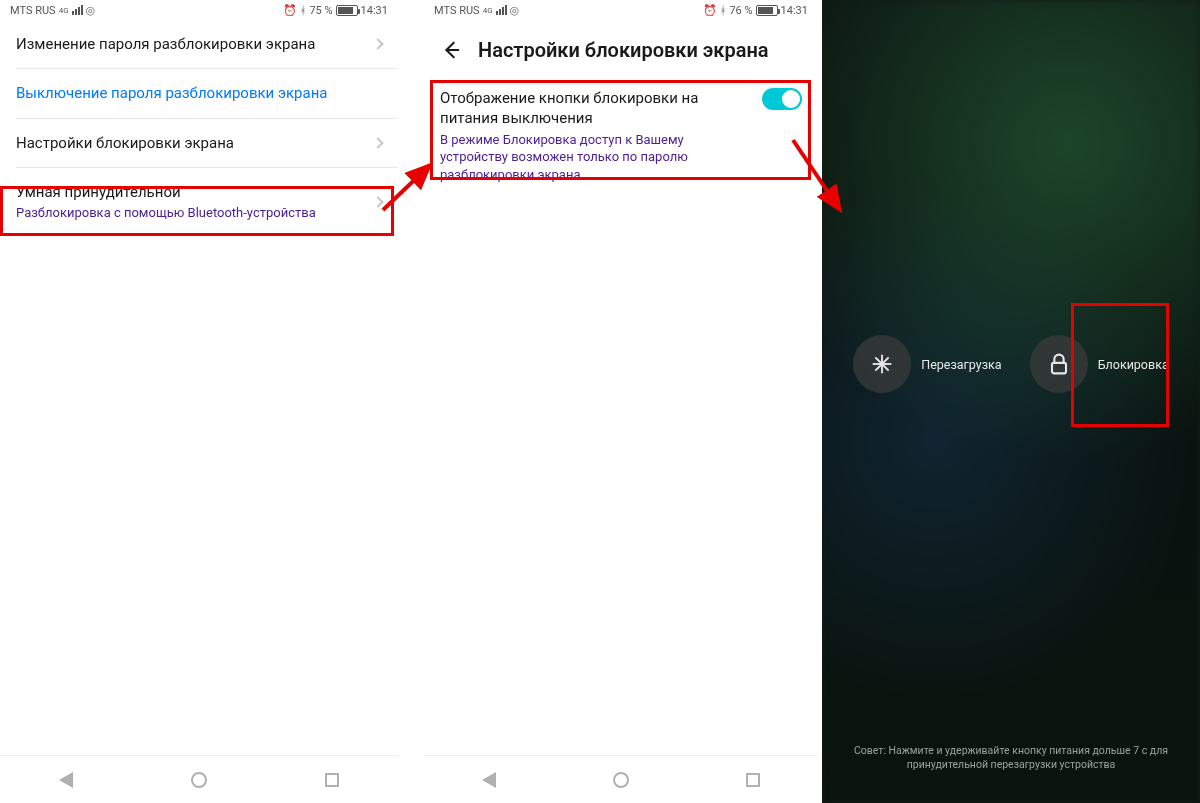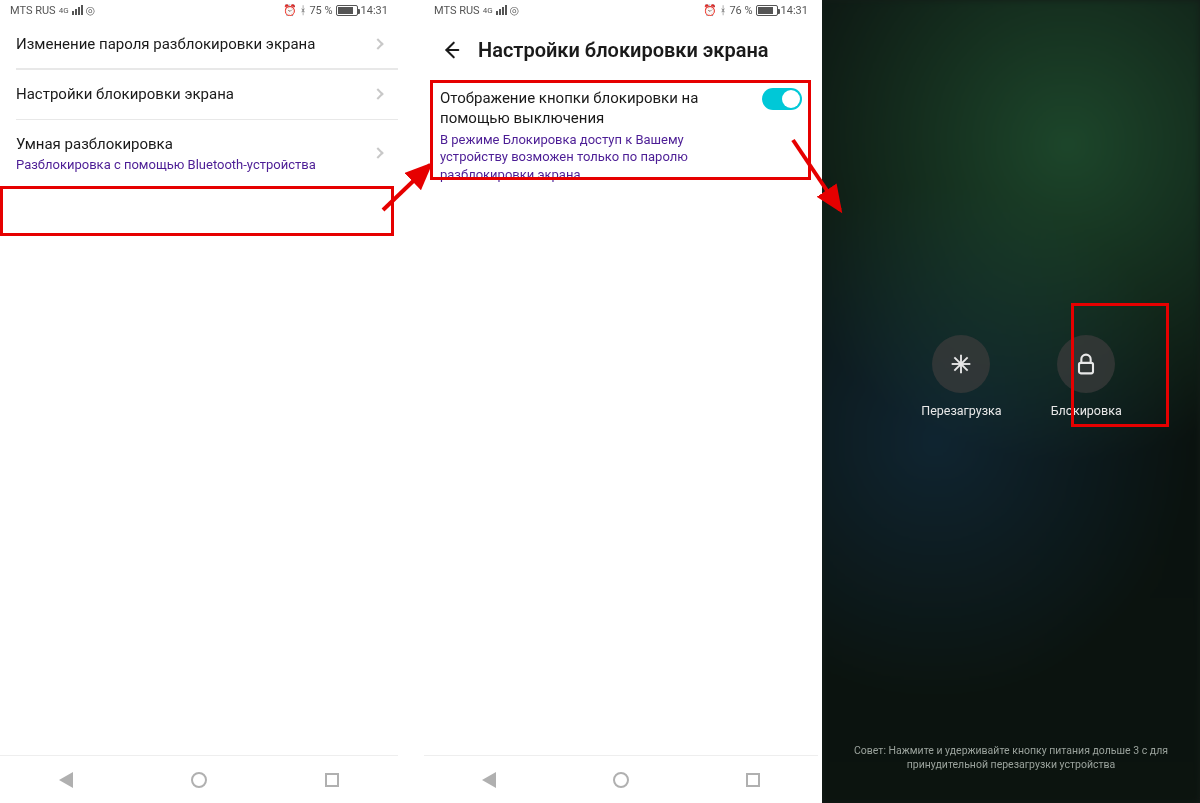--- a/index.html
+++ b/index.html
@@ -125,21 +125,21 @@
       radial-gradient(circle at 65% 18%, rgba(80,220,120,0.25), transparent 45%),
       radial-gradient(circle at 30% 55%, rgba(40,120,200,0.18), transparent 50%),
       linear-gradient(#0c1411, #0a120f 60%, #0c140f);
     filter: blur(3px);
   }
   .power-row {
     position: absolute; top: 335px; left: 0; right: 0;
     display: flex; justify-content: center; gap: 28px;
     z-index: 2;
   }
-  .power-item { display: flex; flex-direction: column; align-items: center; gap: 10px; margin-left: 21px; }
+  .power-item { display: flex; flex-direction: row; align-items: center; gap: 10px; }
   .power-circle {
     width: 58px; height: 58px; border-radius: 50%;
     background: rgba(60,60,60,0.72);
     display: flex; align-items: center; justify-content: center;
   }
   .power-label { font-size: 12.5px; color: #e8e8e8; }
   .tip {
     position: absolute; bottom: 30px; left: 16px; right: 16px;
     font-size: 10.5px; color: #9aa29c; text-align: center; line-height: 1.4;
     z-index: 2;
@@ -176,33 +176,38 @@
 
 
   <div class="row">
     <div class="row-text">
         <div class="row-title">Изменение пароля разблокировки экрана</div>
       </div>
     <div class="chevron"></div>
   </div>
   <div class="divider"></div>
 
+  <div class="row">
+    <div class="row-text">
+        <div class="row-title blue">Выключение пароля разблокировки экрана</div>
+      </div>
+  </div>
   <div class="divider"></div>
 
   <div class="row">
     <div class="row-text">
         <div class="row-title">Настройки блокировки экрана</div>
       </div>
     <div class="chevron"></div>
   </div>
   <div class="divider"></div>
 
   <div class="row">
     <div class="row-text">
-      <div class="row-title">Умная разблокировка</div>
+      <div class="row-title">Умная принудительной</div>
       <div class="row-sub">Разблокировка с помощью Bluetooth-устройства</div>
     </div>
     <div class="chevron"></div>
   </div>
 
   <div class="navbar">
     <div class="nav-btn nav-tri"></div>
     <div class="nav-btn nav-circ"></div>
     <div class="nav-btn nav-sq"></div>
   </div>
@@ -235,21 +240,21 @@
   <div class="header">
     <svg class="back-arrow" viewBox="0 0 24 24">
       <path d="M15 4 L7 12 L15 20" stroke="#1a1a1a" stroke-width="2.2" fill="none" stroke-linecap="round" stroke-linejoin="round"></path>
       <line x1="7" y1="12" x2="20" y2="12" stroke="#1a1a1a" stroke-width="2.2" stroke-linecap="round"></line>
     </svg>
     <div class="header-title">Настройки блокировки экрана</div>
   </div>
 
   <div class="row" style="align-items:flex-start;padding-top:10px;padding-bottom:16px">
     <div class="row-text">
-      <div class="row-title">Отображение кнопки блокировки на помощью выключения</div>
+      <div class="row-title">Отображение кнопки блокировки на питания выключения</div>
       <div class="row-sub">В режиме Блокировка доступ к Вашему устройству возможен только по паролю разблокировки экрана</div>
     </div>
     <div class="toggle"></div>
   </div>
 
   <div class="navbar">
     <div class="nav-btn nav-tri"></div>
     <div class="nav-btn nav-circ"></div>
     <div class="nav-btn nav-sq"></div>
   </div>
@@ -284,21 +289,21 @@
             <g stroke="#e8e8e8" stroke-width="1.8" fill="none" stroke-linecap="round">
           <rect x="6" y="11" width="12" height="9" rx="1.5"></rect>
           <path d="M8 11 V8 a4 4 0 0 1 8 0 V11"></path>
         </g>
           </svg>
       </div>
       <div class="power-label">Блокировка</div>
     </div>
   </div>
 
-  <div class="tip">Совет: Нажмите и удерживайте кнопку питания дольше 3 с для принудительной перезагрузки устройства</div>
+  <div class="tip">Совет: Нажмите и удерживайте кнопку питания дольше 7 с для принудительной перезагрузки устройства</div>
 </div>
 
 <div class="highlight hl1"></div>
 <div class="highlight hl2"></div>
 <div class="highlight hl3"></div>
 
 <svg class="arrow" style="left:375px;top:150px" width="80" height="80">
   <defs>
       <marker id="ah1" markerWidth="8" markerHeight="8" refX="6" refY="3" orient="auto">
     <path d="M0,0 L7,3 L0,6 Z" fill="#e60000"></path>

